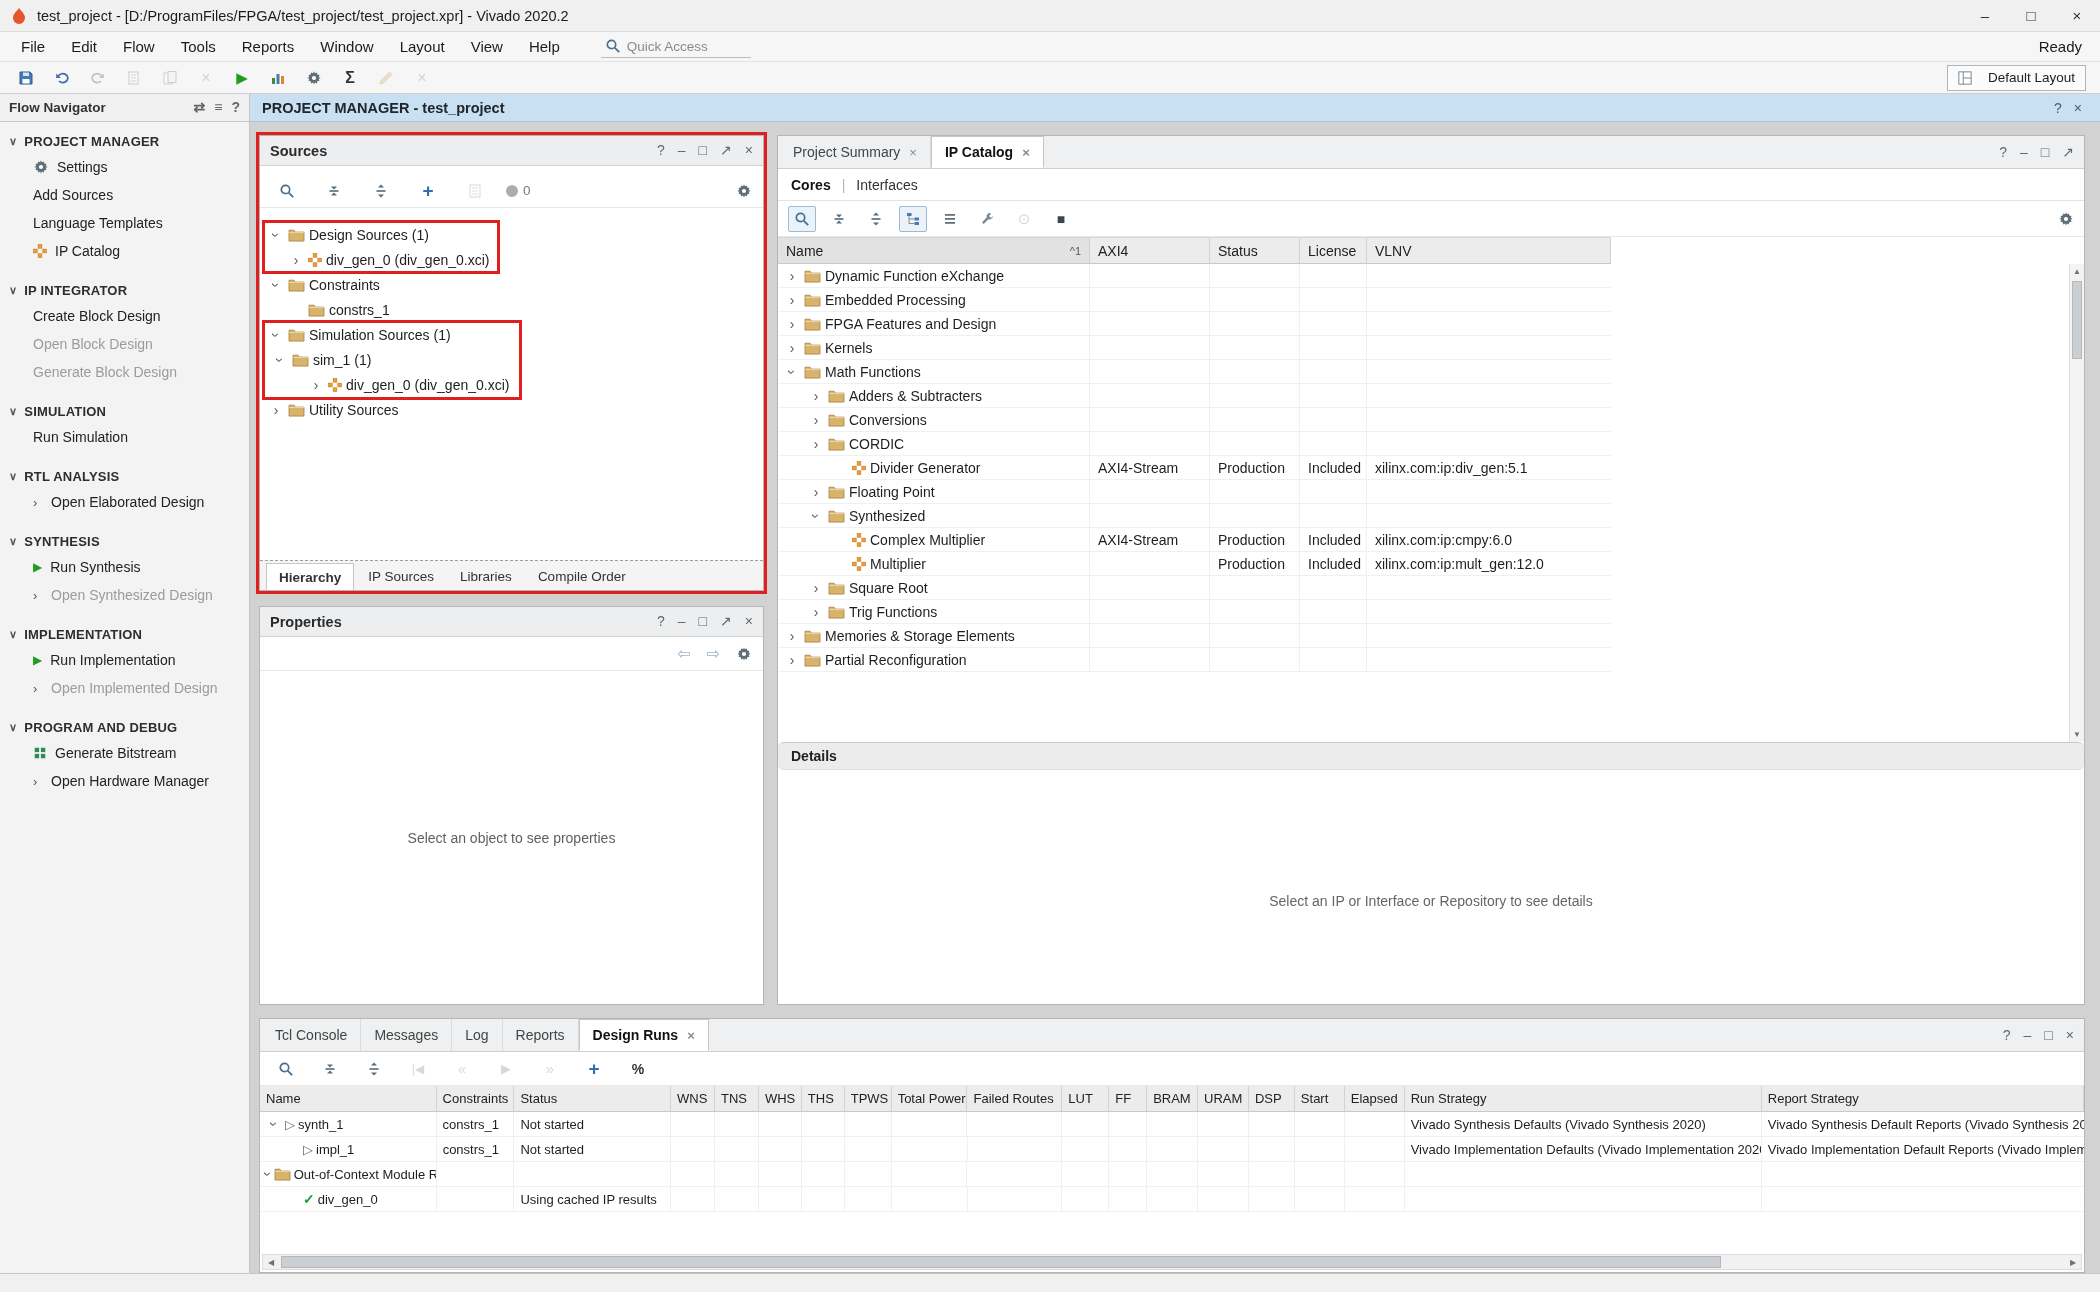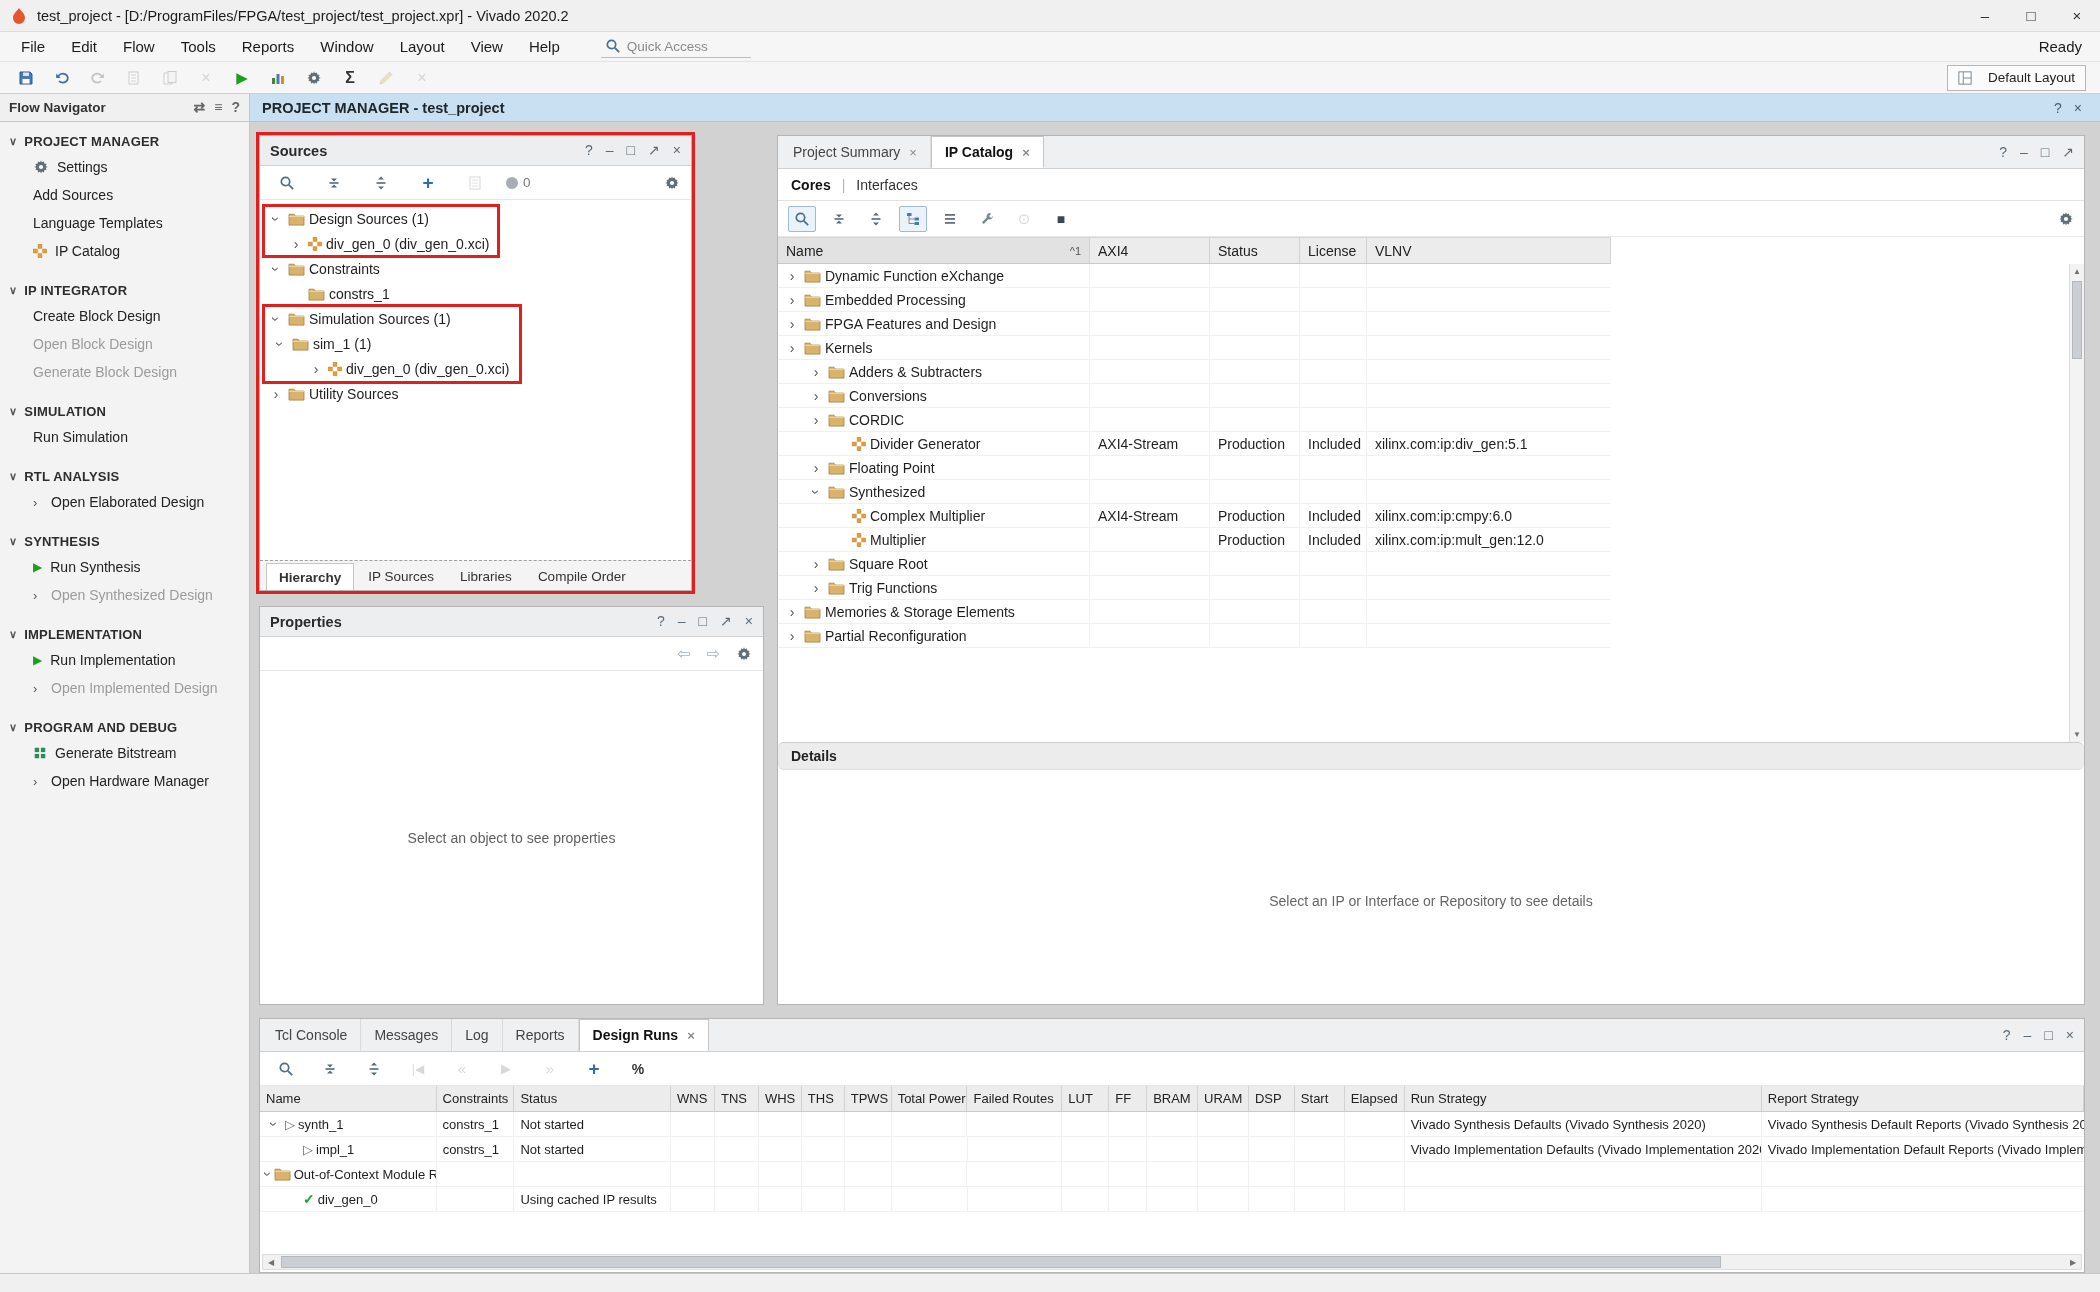--- a/index.html
+++ b/index.html
@@ -51,21 +51,21 @@
   .g { font-size:14px; line-height:1; display:inline-block; }
   .gx { color:#9a9a9a; }
   .gdis { color:#9a9a9a; }
   .ic { width:16px; height:16px; display:block; }
   .icw { display:inline-flex; align-items:center; justify-content:center; }
 
   
   .workspace { position:absolute; top:122px; left:250px; right:0; bottom:19px; background:#d2d2d2; }
 
   
-  .sources-panel { left:9px; top:13px; width:433px; height:456px; box-shadow:0 0 0 3px #e01f1f; }
+  .sources-panel { left:9px; top:13px; width:505px; height:456px; box-shadow:0 0 0 3px #e01f1f;gap:8px; }
   .mini-toolbar { height:34px; border-bottom:1px solid #e6e6e6; display:flex; align-items:center; padding:0 11px; gap:15px; flex:0 0 auto; }
   .mini-toolbar .gear-right { margin-left:auto; }
   .badge-wrap { display:flex; align-items:center; gap:5px; color:#777; font-size:13.5px; }
   .badge-dot { width:12px; height:12px; border-radius:50%; background:#a7adb3; display:inline-block; }
   .src-tree { flex:1 1 auto; position:relative; padding-top:6px; overflow:hidden; }
   .tree-row { height:25px; display:flex; align-items:center; gap:4px; font-size:14px; color:#1e1e1e; white-space:nowrap; }
   .tchev { display:inline-block; width:16px; font-size:14px; color:#555; text-align:center; }
   .tchev.open { transform:rotate(90deg); }
   .red-box { position:absolute; border:3px solid #e01f1f; pointer-events:none; }
   .src-tabs { height:30px; flex:0 0 auto; background:#f4f4f4; border-top:1px dashed #9f9f9f; display:flex; align-items:stretch; padding:2px 4px 0 6px; gap:2px; }
@@ -730,20 +730,36 @@
                   </svg>
                 </span>
                 <span>Kernels</span>
               </span>
               <span class="ipc-cell" style="width:120px"></span>
               <span class="ipc-cell" style="width:90px"></span>
               <span class="ipc-cell" style="width:67px"></span>
               <span class="ipc-cell" style="width:244px;border-right:none"></span>
             </div>
             <div class="ipc-row">
+              <span class="ipc-cell ipc-name" style="width:312px;padding-left:6px">
+                <span class="tchev open">›</span>
+                <span class="icw">
+                  <svg class="ic" style="width:17px;height:14px" viewBox="0 0 17 14">
+                    <path d="M1 2.2h5l1.4 1.9H16v9H1z" fill="#d9b36b" stroke="#a4803f" stroke-width="0.8"></path>
+                    <path d="M1 4.4h15" stroke="#ecd8a6" stroke-width="1"></path>
+                  </svg>
+                </span>
+                <span>Math Functions</span>
+              </span>
+              <span class="ipc-cell" style="width:120px"></span>
+              <span class="ipc-cell" style="width:90px"></span>
+              <span class="ipc-cell" style="width:67px"></span>
+              <span class="ipc-cell" style="width:244px;border-right:none"></span>
+            </div>
+            <div class="ipc-row">
               <span class="ipc-cell ipc-name" style="width:312px;padding-left:30px">
                 <span class="tchev">›</span>
                 <span class="icw">
                   <svg class="ic" style="width:17px;height:14px" viewBox="0 0 17 14">
                     <path d="M1 2.2h5l1.4 1.9H16v9H1z" fill="#d9b36b" stroke="#a4803f" stroke-width="0.8"></path>
                     <path d="M1 4.4h15" stroke="#ecd8a6" stroke-width="1"></path>
                   </svg>
                 </span>
                 <span>Adders &amp; Subtracters</span>
               </span>

